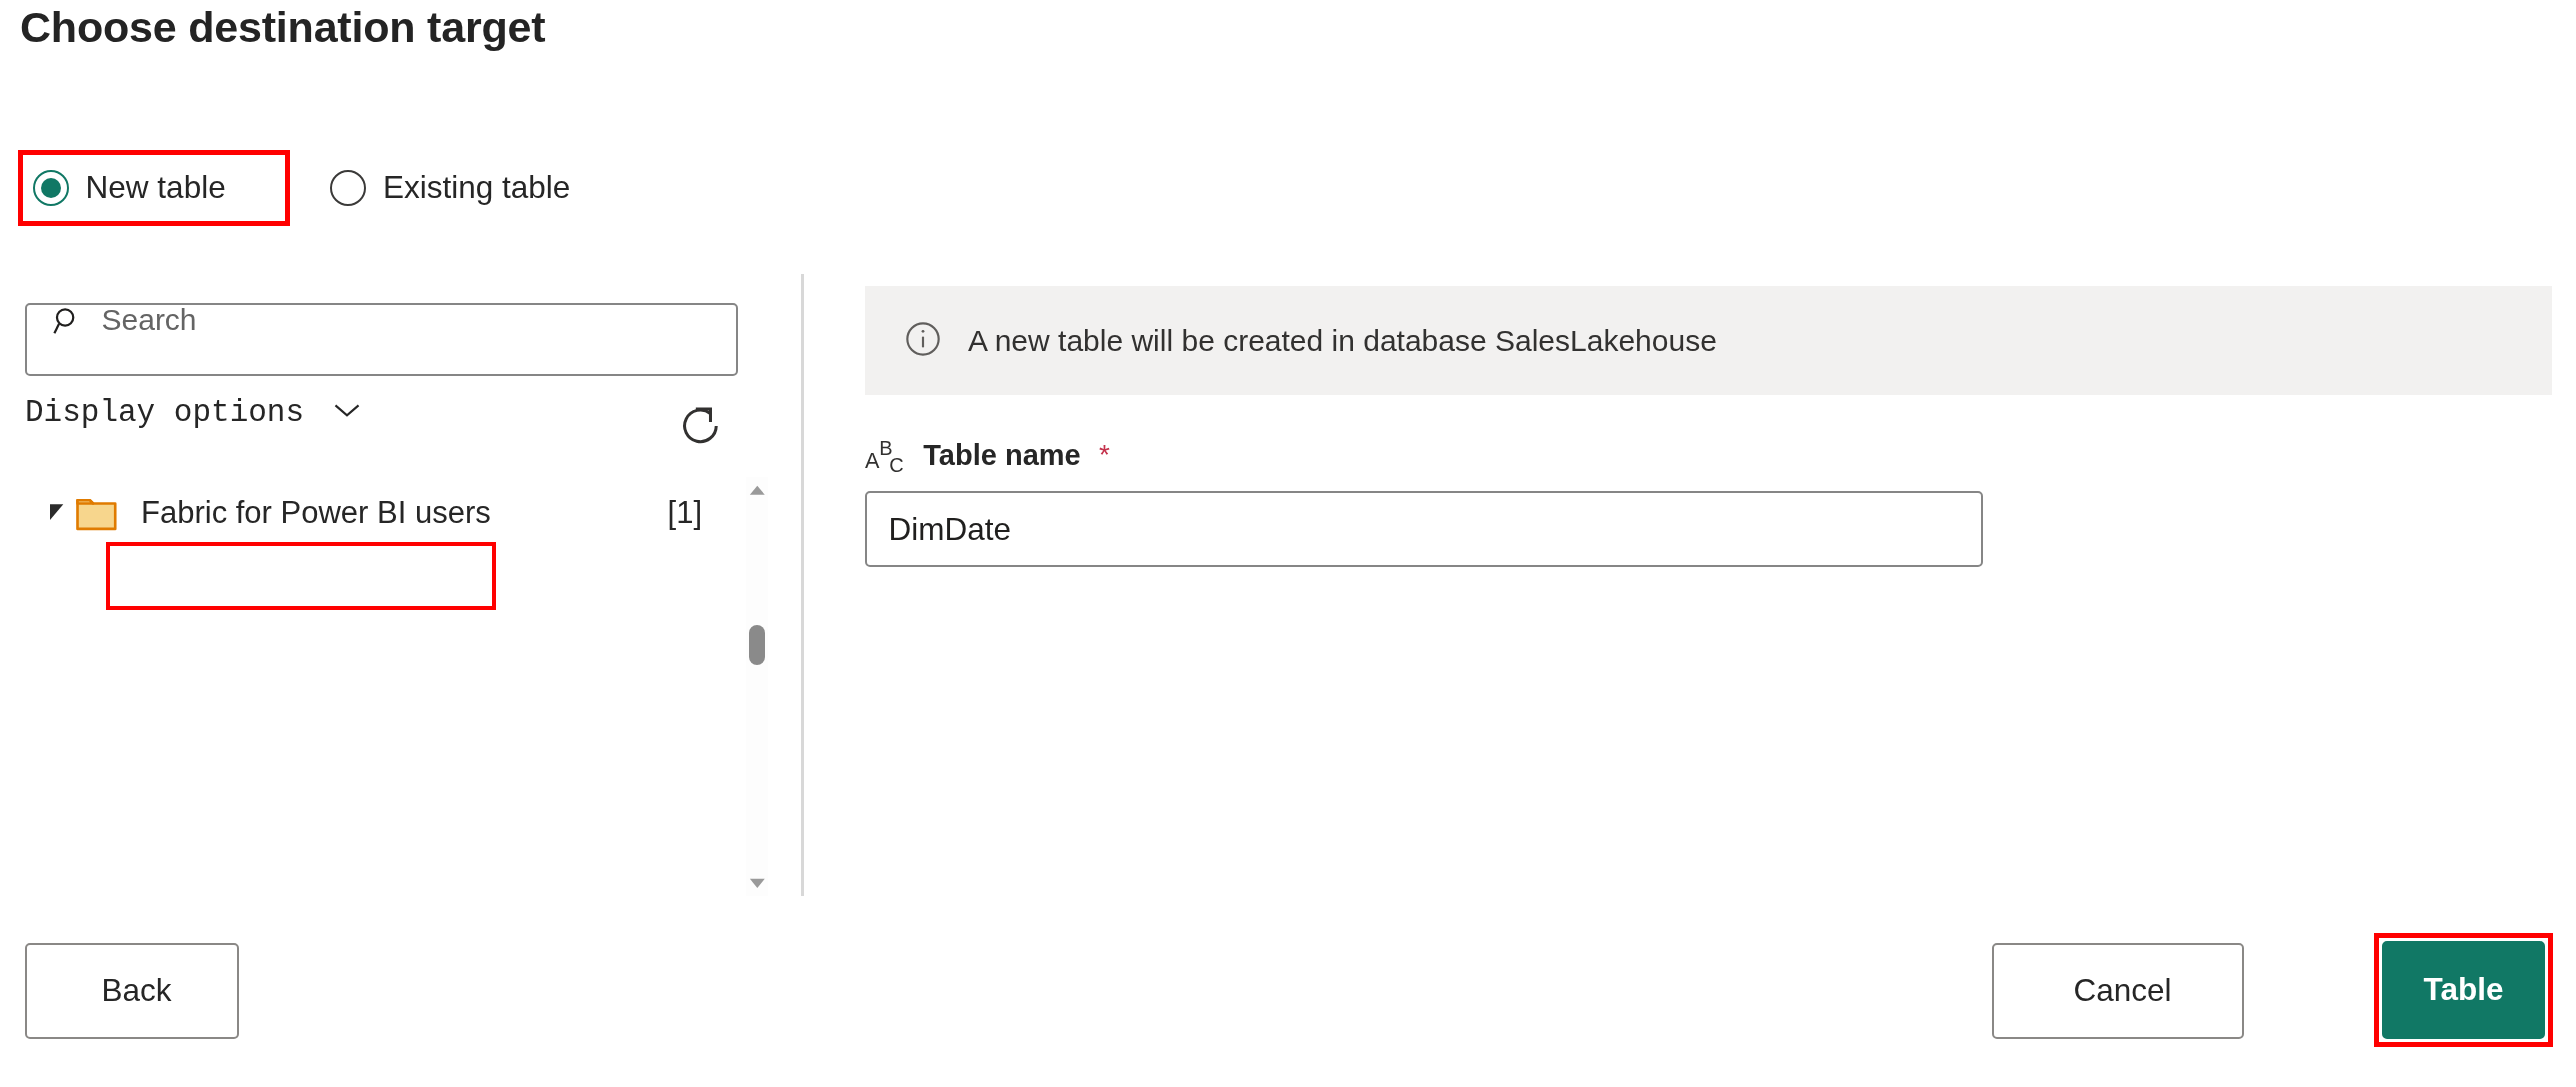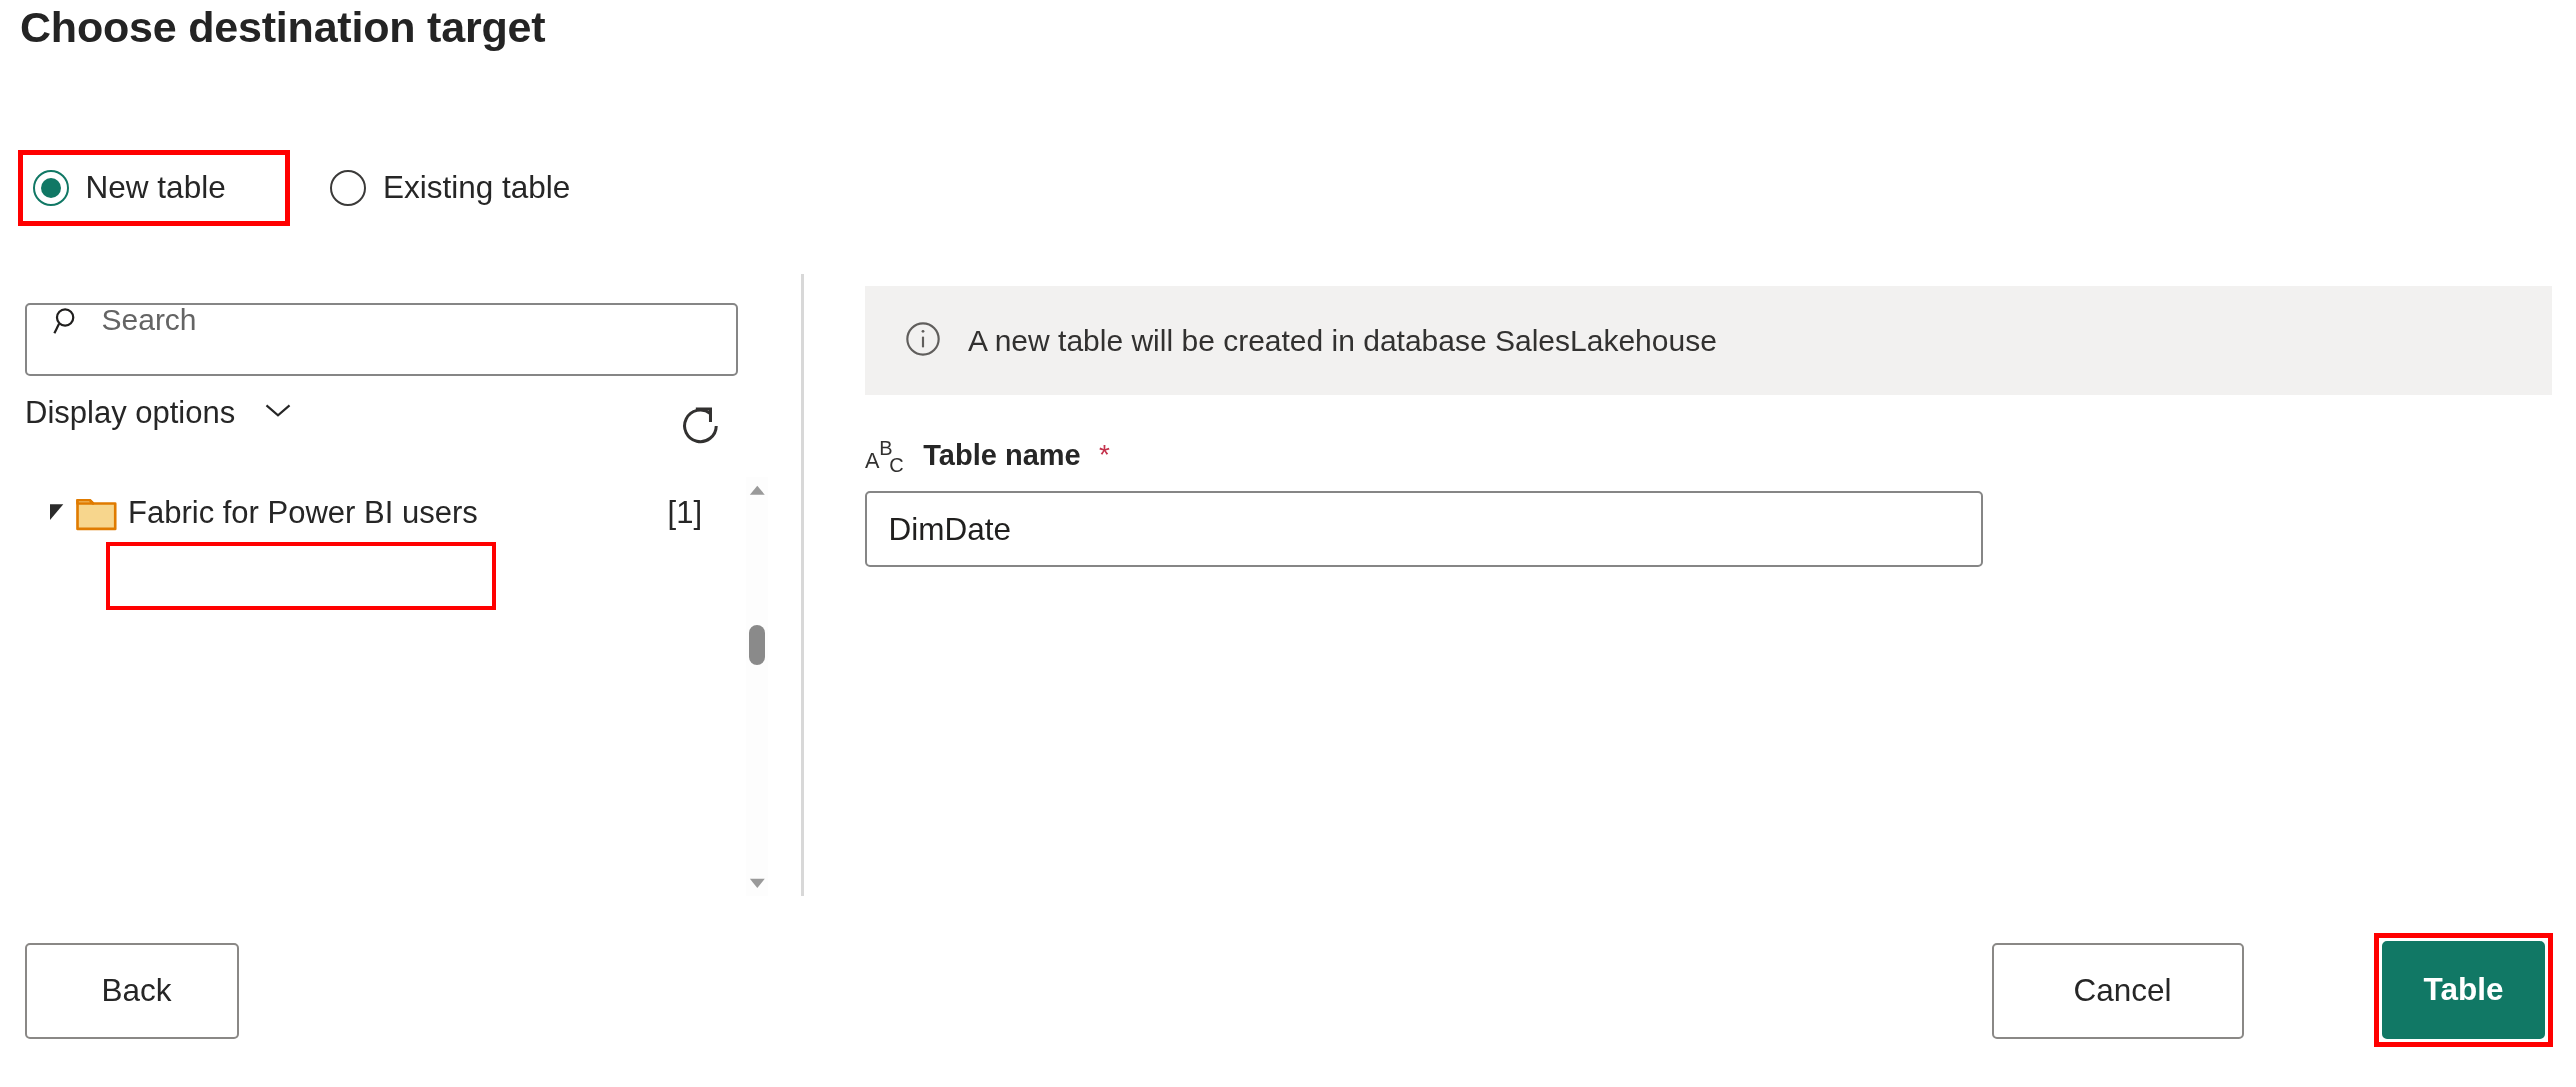--- a/index.html
+++ b/index.html
@@ -121,20 +121,21 @@
     height: 83px;
   }
   #display-options-button {
     position: absolute;
     left: 0;
     top: 6.6px;
     display: flex;
     align-items: center;
     gap: 29px;
     cursor: pointer;
+    font-family: Liberation Mono, monospace;
   }
   #display-options-label {
     font-size: 31px;
     color: #262626;
     line-height: 1;
   }
   #refresh-button {
     position: absolute;
     right: 0;
     top: 0;
@@ -183,21 +184,21 @@
     flex: none;
     width: 46px;
     display: flex;
     align-items: center;
     justify-content: center;
   }
   .tree-label {
     font-size: 31px;
     color: #262626;
     white-space: nowrap;
-    margin-left: 7px;
+    margin-left: 20px;
     line-height: 1;
   }
   #workspace-count {
     position: absolute;
     right: 36px;
     font-size: 31px;
     color: #262626;
     line-height: 1;
   }
   #highlight-lakehouse-wide {

